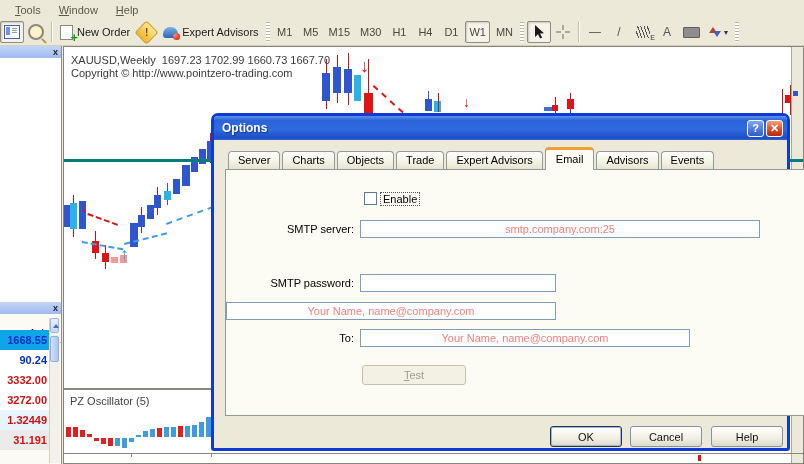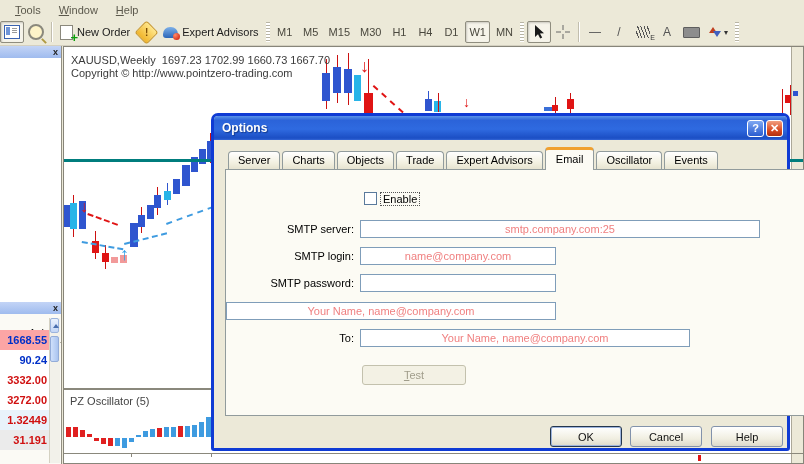--- a/index.html
+++ b/index.html
@@ -206,21 +206,21 @@
       </div>
     </div>
     <div class="dock-panel p-bottom">
       <div class="dock-title">
         <span class="dock-close">x</span>
       </div>
       <div class="q-header">
         <span class="ask">Ask</span>
       </div>
       <div class="q-rows">
-          <div class="q-row" style="background: #fca5a5;"><span style="color: rgb(0, 48, 200);">1668.55</span></div>
+          <div class="q-row" style="background: #0ea5e9;"><span style="color: rgb(0, 48, 200);">1668.55</span></div>
           <div class="q-row" style="background: rgb(255, 255, 255);"><span style="color: rgb(0, 48, 200);">90.24</span></div>
           <div class="q-row" style="background: rgb(255, 255, 255);"><span style="color: rgb(208, 16, 16);">3332.00</span></div>
           <div class="q-row" style="background: rgb(255, 255, 255);"><span style="color: rgb(208, 16, 16);">3272.00</span></div>
           <div class="q-row" style="background: rgb(233, 243, 251);"><span style="color: rgb(208, 16, 16);">1.32449</span></div>
           <div class="q-row" style="background: rgb(235, 235, 235);"><span style="color: rgb(208, 16, 16);">31.191</span></div>
         </div>
       <div class="q-scroll">
         <div class="q-up"></div>
         <div class="q-thumb"></div>
       </div>
@@ -328,39 +328,35 @@
         <span class="tb-btn tb-close">✕</span>
       </span>
     </div>
     <div class="dlg-tabs">
         <div class="tab">Server</div>
         <div class="tab">Charts</div>
         <div class="tab">Objects</div>
         <div class="tab">Trade</div>
         <div class="tab">Expert Advisors</div>
         <div class="tab active">Email</div>
-        <div class="tab">Oscillator</div>
+        <div class="tab">Advisors</div>
         <div class="tab">Events</div>
       </div>
     <div class="tab-page">
       <div class="enable-row">
         <span class="cbox"></span>
         <span class="cbox-label">Enable</span>
       </div>
       <button class="btn-test">
         <span>Test</span>
       </button>
     <div class="frow" style="top: 50px;">
           <span class="flabel">SMTP server:</span>
           <input class="finput" placeholder="smtp.company.com:25" style="width: 400px;">
         </div>
-        <div class="frow" style="top: 77px;">
-          <span class="flabel">SMTP login:</span>
-          <input class="finput" placeholder="name@company.com" style="width: 196px;">
-        </div>
         <div class="frow" style="top: 104px;">
           <span class="flabel">SMTP password:</span>
           <input class="finput" style="width: 196px;">
         </div>
         <div class="frow" style="top: 132px;">
           <input class="finput" placeholder="Your Name, name@company.com" style="width: 330px;">
         </div>
         <div class="frow" style="top: 159px;">
           <span class="flabel">To:</span>
           <input class="finput" placeholder="Your Name, name@company.com" style="width: 330px;">

